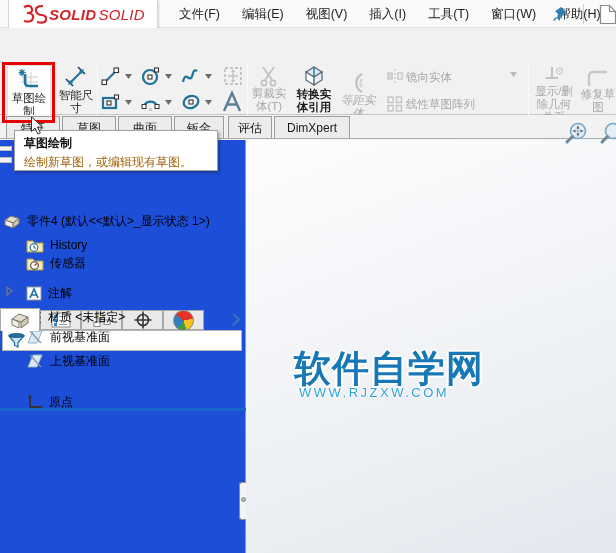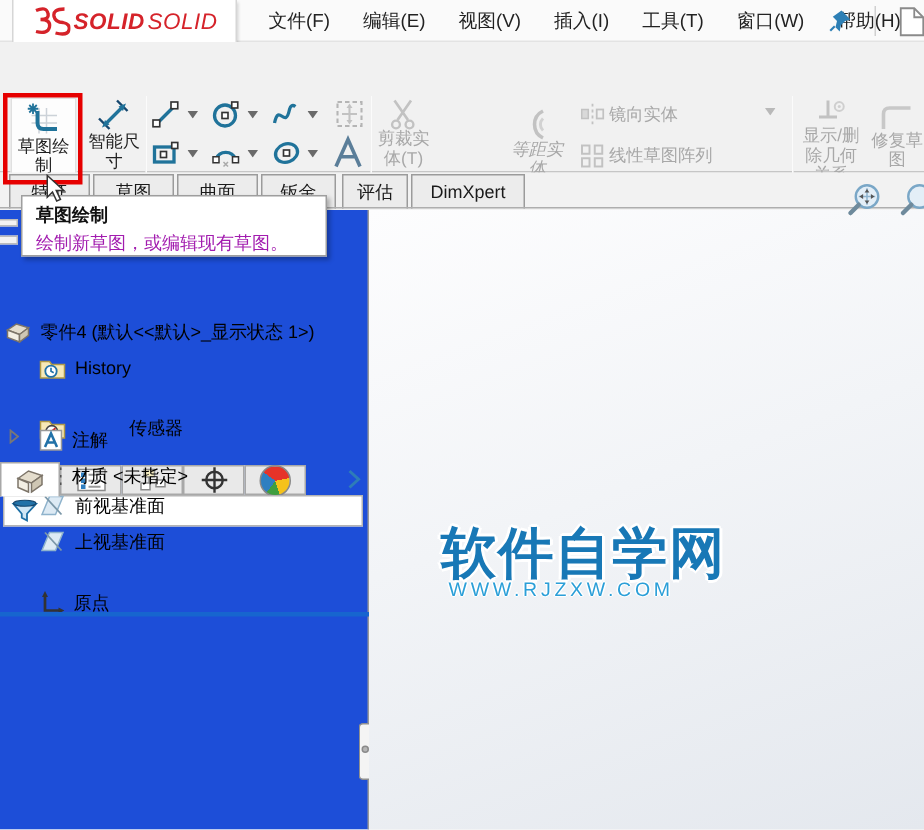--- a/index.html
+++ b/index.html
@@ -33,21 +33,21 @@
   
   #tabrow { left:0; top:115px; width:616px; height:25px; background:#f2f2f2; }
   #tabrow-underline { left:0; top:138px; width:616px; height:1px; background:#aeaeae; }
   .cmdtab { top:116px; height:23px; background:#ececec; border:1px solid #9b9b9b; border-bottom:none;
             display:flex; align-items:center; justify-content:center; font-size:12px; color:#1a1a1a; }
 
   
   #tooltip { left:14px; top:130px; width:204px; height:41px; background:#fff; border:1px solid #9e9e9e;
              box-shadow:2px 2px 3px rgba(0,0,0,.28); padding:4px 9px; z-index:50; }
   #tooltip-title { font-weight:bold; font-size:12px; color:#111; }
-  #tooltip-desc { font-size:12px; color:#a21caf; margin-top:2px; }
+  #tooltip-desc { font-size:12px; color:#a16207; margin-top:2px; }
 
   
   #left-panel { left:0; top:140px; width:246px; height:413px; background:#1d4ed8; border-right:1px solid #999; }
   .frag { left:0; background:#f3f3f3; border:1px solid #bbb; border-left:none; }
   .ptab { top:170px; height:20px; width:41px; background:#e9e9e9; border:1px solid #a8a8a8;
           display:flex; align-items:center; justify-content:center; }
   .ptab.active { top:168px; height:23px; width:40px; background:#fff; border-bottom:none; z-index:2; }
   #filter-bar { left:2px; top:190px; width:240px; height:21px; background:#fff; border:1px solid #b4b4b4;
                 display:flex; align-items:center; padding-left:4px; }
   .trow { left:0; width:244px; height:20px; display:flex; align-items:center; font-size:12px; color:#000; }
@@ -276,20 +276,31 @@
           </svg>
       </span>
       <span class="biglabel gray" style="width:40px;">剪裁实体(T)</span>
     </div>
     <span class="abs" style="left:264px;top:102px;">
         <svg class="caret-dn" viewBox="0 0 7 5">
           <polygon points="0,0 7,0 3.5,5" fill="#b9b9b9"></polygon>
         </svg>
       </span>
 
+    <div class="abs bigbtn tool" style="left:292px;top:36px;width:44px;">
+      <span>
+        <svg width="24" height="24" viewBox="0 0 24 24">
+          <path d="M4 8l8-5 8 5-8 5z" fill="#dcebf5" stroke="#55636e" stroke-width="1.2"></path>
+          <path d="M4 8v8l8 5v-8z" fill="#fff" stroke="#55636e" stroke-width="1.2"></path>
+          <path d="M20 8v8l-8 5v-8z" fill="#eaf0f4" stroke="#55636e" stroke-width="1.2"></path>
+          <path d="M12 3v10" stroke="#20739a" stroke-width="1.4"></path>
+        </svg>
+      </span>
+      <span class="biglabel" style="width:40px;font-weight:bold;">转换实体引用</span>
+    </div>
     <span class="abs" style="left:308px;top:102px;">
         <svg class="caret-dn" viewBox="0 0 7 5">
           <polygon points="0,0 7,0 3.5,5" fill="#6a6a6a"></polygon>
         </svg>
       </span>
 
     <div class="abs bigbtn" style="left:340px;top:44px;width:36px;">
       <span>
         <svg width="22" height="22" viewBox="0 0 22 22">
             <path d="M15 2 A10 10 0 0 0 15 20" fill="none" stroke="#c2c2c2" stroke-width="2.4"></path>
@@ -477,21 +488,21 @@
       <span>
         <svg width="18" height="15" viewBox="0 0 18 15">
             <path d="M1 3h6l1.5 2H17v9H1z" fill="#f7e9b8" stroke="#b09a48" stroke-width="1"></path>
             <circle cx="8" cy="9.5" r="3.8" fill="#fff" stroke="#2272a8" stroke-width="1.2"></circle>
             <path d="M8 7.2v2.3l1.8 1" fill="none" stroke="#2272a8" stroke-width="1.1"></path>
           </svg>
       </span>
       <span class="lbl">History</span>
     </div>
 
-    <div class="trow abs ind1" style="top:135px;gap:36px;">
+    <div class="trow abs ind1" style="top:113px;">
       <span>
         <svg width="18" height="15" viewBox="0 0 18 15">
             <path d="M1 3h6l1.5 2H17v9H1z" fill="#f7e9b8" stroke="#b09a48" stroke-width="1"></path>
             <circle cx="8.5" cy="9.5" r="3.8" fill="#fff" stroke="#444" stroke-width="1.1"></circle>
             <path d="M8.5 9.5L11 7.5" stroke="#cc2222" stroke-width="1.3"></path>
           </svg>
       </span>
       <span class="lbl">传感器</span>
     </div>
 

